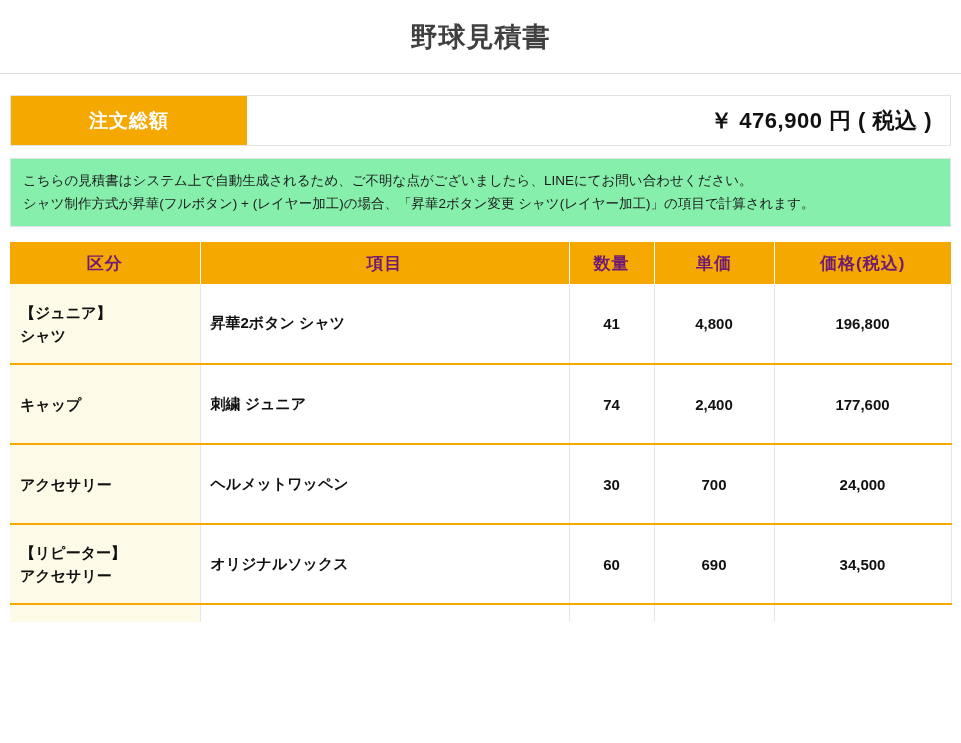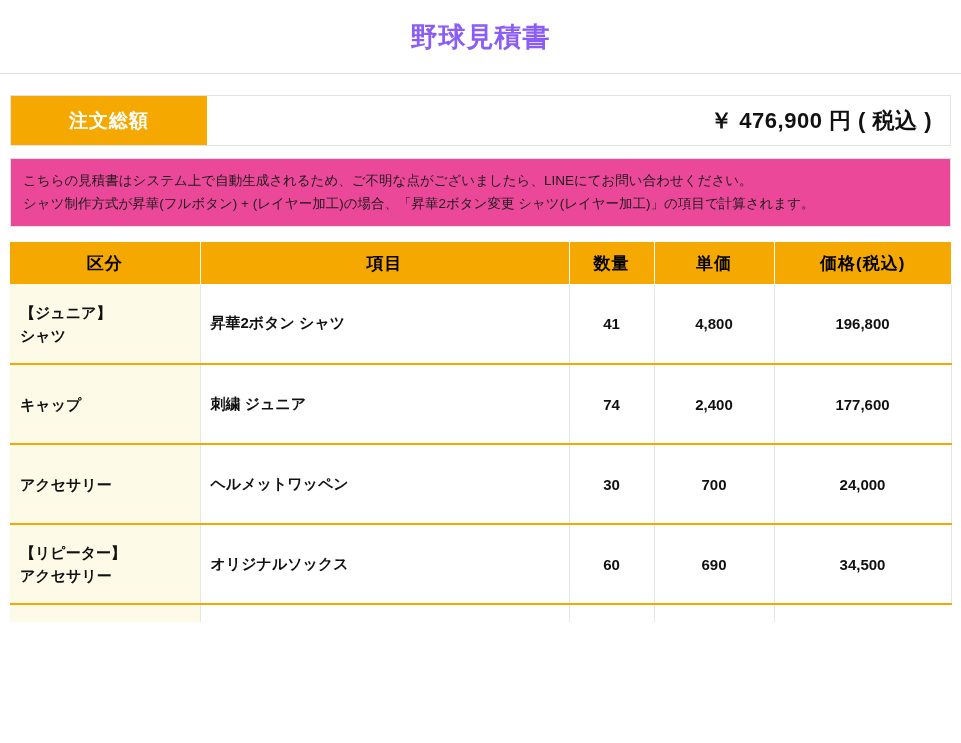--- a/index.html
+++ b/index.html
@@ -25,34 +25,34 @@
     display: flex;
     align-items: center;
     justify-content: center;
     border-bottom: 1px solid #dddddd;
   }
   .title-bar h1 {
     margin: 16px;
     font-size: 27px;
     font-weight: bold;
     letter-spacing: 1px;
-    color: #8b5cf6;
+    color: #404040;
   }
 
   
   .total-row {
     margin: 21px 10px 0 10px;
     height: 51px;
     display: flex;
     align-items: stretch;
     border: 1px solid #e3e3e3;
     background: #ffffff;
   }
   .total-label {
-    width: 196px;
+    width: 236px;
     background: #f5a800;
     color: #ffffff;
     font-size: 19px;
     font-weight: bold;
     display: flex;
     align-items: center;
     justify-content: center;
     letter-spacing: 1px;
   }
   .total-value {
@@ -64,39 +64,39 @@
     font-size: 22px;
     font-weight: bold;
     color: #111111;
     letter-spacing: 0.5px;
     text-align: right;
   }
 
   
   .notice {
     margin: 12px 10px 0 10px;
-    background: #ec4899;
+    background: #86efac;
     border: 1px solid #e0e1e4;
     padding: 10px 12px 11px 12px;
     font-size: 13.5px;
     line-height: 1.72;
     color: #1b1b1b;
   }
   .notice p { margin: 0; }
 
   
   table.quote {
     margin: 15px 10px 0 10px;
     width: 941px;
     border-collapse: collapse;
     table-layout: fixed;
   }
   table.quote th {
     background: #f5a800;
-    color: #000000;
+    color: #701a75;
     font-size: 17px;
     font-weight: bold;
     height: 42px;
     text-align: center;
     border-right: 1px solid #ffffff;
     letter-spacing: 1px;
   }
   table.quote th:last-child { border-right: none; }
 
   col.c-kubun { width: 190px; }

